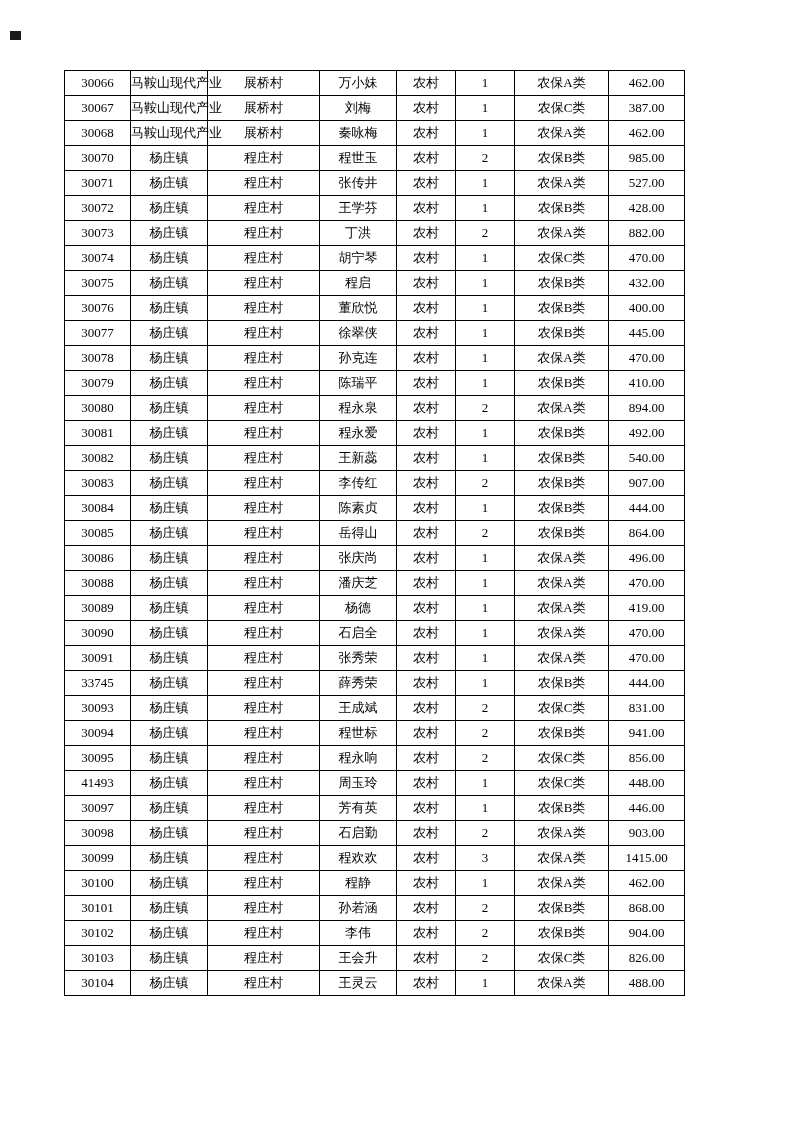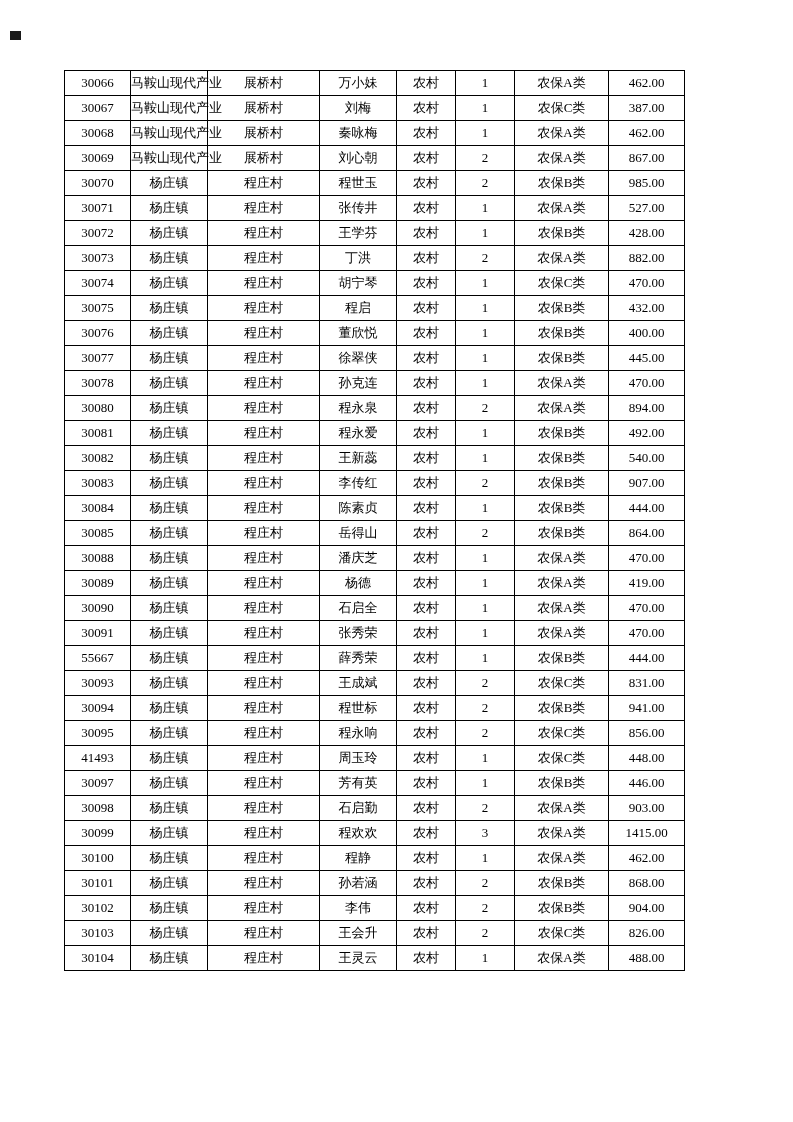--- a/index.html
+++ b/index.html
@@ -105,30 +105,20 @@
           <td class="cell-id">30068</td>
           <td class="cell-town">马鞍山现代产业</td>
           <td class="cell-village">展桥村</td>
           <td class="cell-name">秦咏梅</td>
           <td class="cell-type">农村</td>
           <td class="cell-count">1</td>
           <td class="cell-category">农保A类</td>
           <td class="cell-amount">462.00</td>
         </tr>
         <tr>
-          <td class="cell-id">30069</td>
-          <td class="cell-town">马鞍山现代产业</td>
-          <td class="cell-village">展桥村</td>
-          <td class="cell-name">刘心朝</td>
-          <td class="cell-type">农村</td>
-          <td class="cell-count">2</td>
-          <td class="cell-category">农保A类</td>
-          <td class="cell-amount">867.00</td>
-        </tr>
-        <tr>
           <td class="cell-id">30070</td>
           <td class="cell-town">杨庄镇</td>
           <td class="cell-village">程庄村</td>
           <td class="cell-name">程世玉</td>
           <td class="cell-type">农村</td>
           <td class="cell-count">2</td>
           <td class="cell-category">农保B类</td>
           <td class="cell-amount">985.00</td>
         </tr>
         <tr>
@@ -205,20 +195,30 @@
           <td class="cell-id">30078</td>
           <td class="cell-town">杨庄镇</td>
           <td class="cell-village">程庄村</td>
           <td class="cell-name">孙克连</td>
           <td class="cell-type">农村</td>
           <td class="cell-count">1</td>
           <td class="cell-category">农保A类</td>
           <td class="cell-amount">470.00</td>
         </tr>
         <tr>
+          <td class="cell-id">30079</td>
+          <td class="cell-town">杨庄镇</td>
+          <td class="cell-village">程庄村</td>
+          <td class="cell-name">陈瑞平</td>
+          <td class="cell-type">农村</td>
+          <td class="cell-count">1</td>
+          <td class="cell-category">农保B类</td>
+          <td class="cell-amount">410.00</td>
+        </tr>
+        <tr>
           <td class="cell-id">30080</td>
           <td class="cell-town">杨庄镇</td>
           <td class="cell-village">程庄村</td>
           <td class="cell-name">程永泉</td>
           <td class="cell-type">农村</td>
           <td class="cell-count">2</td>
           <td class="cell-category">农保A类</td>
           <td class="cell-amount">894.00</td>
         </tr>
         <tr>
@@ -265,20 +265,30 @@
           <td class="cell-id">30085</td>
           <td class="cell-town">杨庄镇</td>
           <td class="cell-village">程庄村</td>
           <td class="cell-name">岳得山</td>
           <td class="cell-type">农村</td>
           <td class="cell-count">2</td>
           <td class="cell-category">农保B类</td>
           <td class="cell-amount">864.00</td>
         </tr>
         <tr>
+          <td class="cell-id">30086</td>
+          <td class="cell-town">杨庄镇</td>
+          <td class="cell-village">程庄村</td>
+          <td class="cell-name">张庆尚</td>
+          <td class="cell-type">农村</td>
+          <td class="cell-count">1</td>
+          <td class="cell-category">农保A类</td>
+          <td class="cell-amount">496.00</td>
+        </tr>
+        <tr>
           <td class="cell-id">30088</td>
           <td class="cell-town">杨庄镇</td>
           <td class="cell-village">程庄村</td>
           <td class="cell-name">潘庆芝</td>
           <td class="cell-type">农村</td>
           <td class="cell-count">1</td>
           <td class="cell-category">农保A类</td>
           <td class="cell-amount">470.00</td>
         </tr>
         <tr>
@@ -305,21 +315,21 @@
           <td class="cell-id">30091</td>
           <td class="cell-town">杨庄镇</td>
           <td class="cell-village">程庄村</td>
           <td class="cell-name">张秀荣</td>
           <td class="cell-type">农村</td>
           <td class="cell-count">1</td>
           <td class="cell-category">农保A类</td>
           <td class="cell-amount">470.00</td>
         </tr>
         <tr>
-          <td class="cell-id">55667</td>
+          <td class="cell-id">33745</td>
           <td class="cell-town">杨庄镇</td>
           <td class="cell-village">程庄村</td>
           <td class="cell-name">薛秀荣</td>
           <td class="cell-type">农村</td>
           <td class="cell-count">1</td>
           <td class="cell-category">农保B类</td>
           <td class="cell-amount">444.00</td>
         </tr>
         <tr>
           <td class="cell-id">30093</td>

